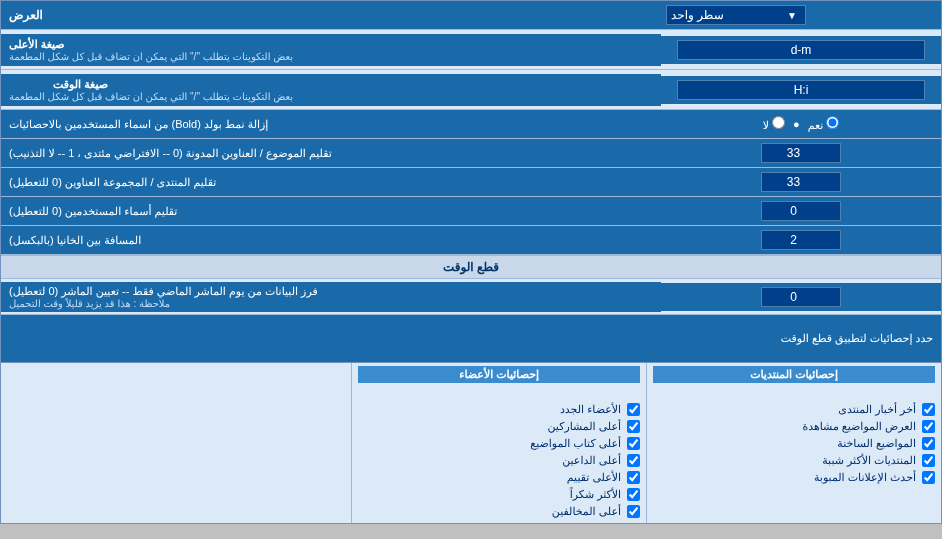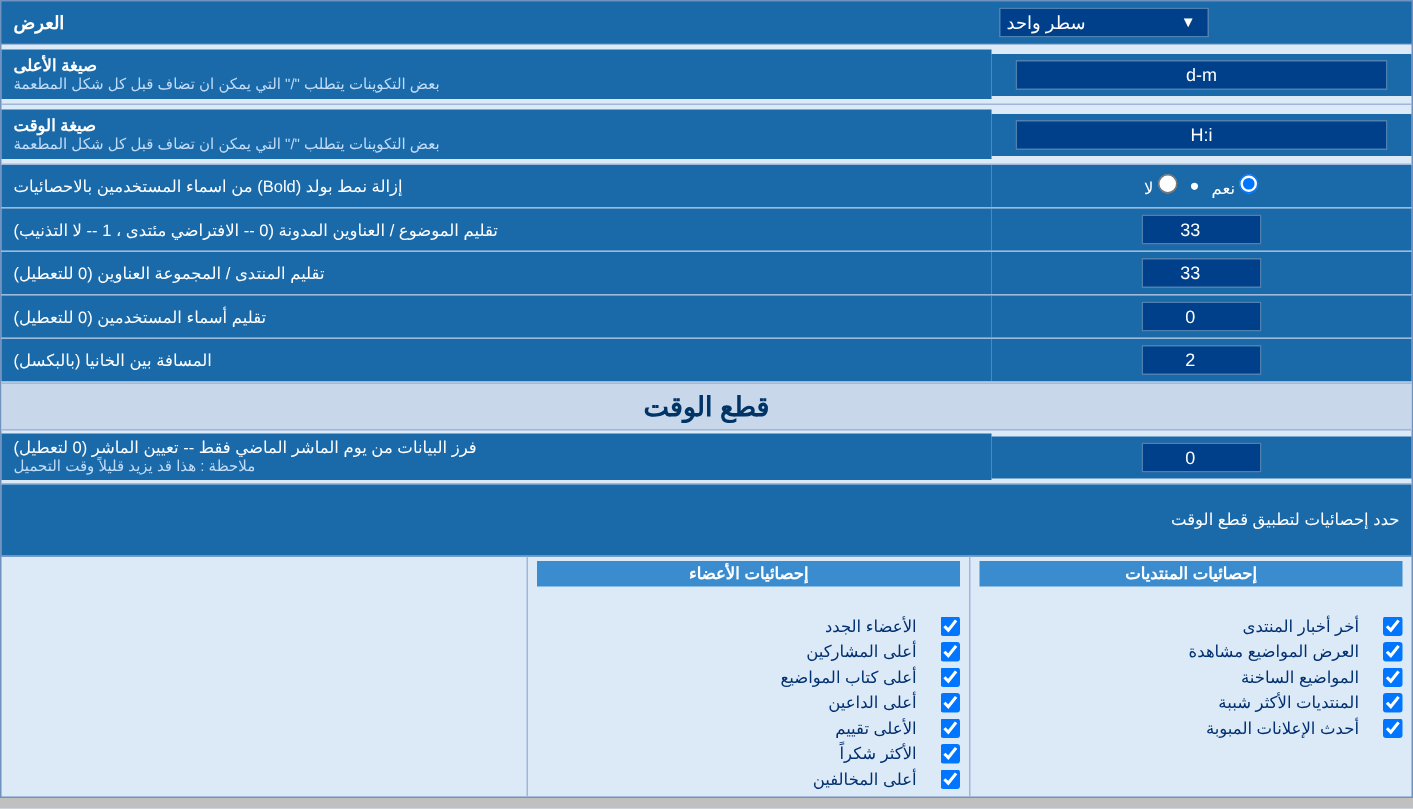--- a/index.html
+++ b/index.html
@@ -82,21 +82,21 @@
       color: #fff;
       font-size: 11px;
     }
     .radio-label { color: #fff; font-size: 11px; }
     .time-cut-header {
       background: #c8d8ea;
       color: #003366;
       font-weight: bold;
       text-align: center;
       padding: 4px;
-      font-size: 18px;
+      font-size: 12px;
       border-bottom: 1px solid #a0b8d8;
       border-top: 1px solid #a0b8d8;
     }
     .stats-limit-row {
       background: #1a6aaa;
       padding: 17px 8px;
       color: #fff;
       font-size: 11px;
       text-align: right;
       border-bottom: 1px solid #7092be;
@@ -117,21 +117,21 @@
       color: #fff;
       text-align: center;
       padding: 2px 4px;
       font-size: 11px;
       font-weight: bold;
       margin-bottom: 18px;
     }
     .col-item {
       display: flex;
       align-items: center;
-      gap: 16px;
+      gap: 6px;
       padding: 2px 0;
       direction: rtl;
       font-size: 11px;
       color: #003070;
     }
     .col-item input[type="checkbox"] {
       width: 13px;
       height: 13px;
     }
   </style>
@@ -155,21 +155,21 @@
       <span style="font-weight:bold; color:#fff; font-size:11px;">صيغة الأعلى</span>
       <span style="color:#c0dcf8; font-size:10px;">بعض التكوينات يتطلب "/" التي يمكن ان تضاف قبل كل شكل المطعمة</span>
     </div>
     <div class="input-cell" style="background:#1a6aaa;">
       <input class="input-box" type="text" value="d-m" style="">
     </div>
   </div>
 
   <div class="row" style="min-height:40px;">
     <div class="label-cell" style="background:#1a6aaa; flex-direction:column; align-items:flex-end; padding:4px 8px;">
-      <span style="font-weight:bold; color:#fff; font-size:11px;">صيغة الوقت</span>
+      <span style="font-weight:bold; color:#fff; font-size:11px;margin-left:44px;">صيغة الوقت</span>
       <span style="color:#c0dcf8; font-size:10px;">بعض التكوينات يتطلب "/" التي يمكن ان تضاف قبل كل شكل المطعمة</span>
     </div>
     <div class="input-cell" style="background:#1a6aaa;">
       <input class="input-box" type="text" value="H:i" style="">
     </div>
   </div>
 
   <div class="row" style="min-height:28px;">
     <div class="label-cell" style="background:#1a6aaa;">
       <span>إزالة نمط بولد (Bold) من اسماء المستخدمين بالاحصائيات</span>

